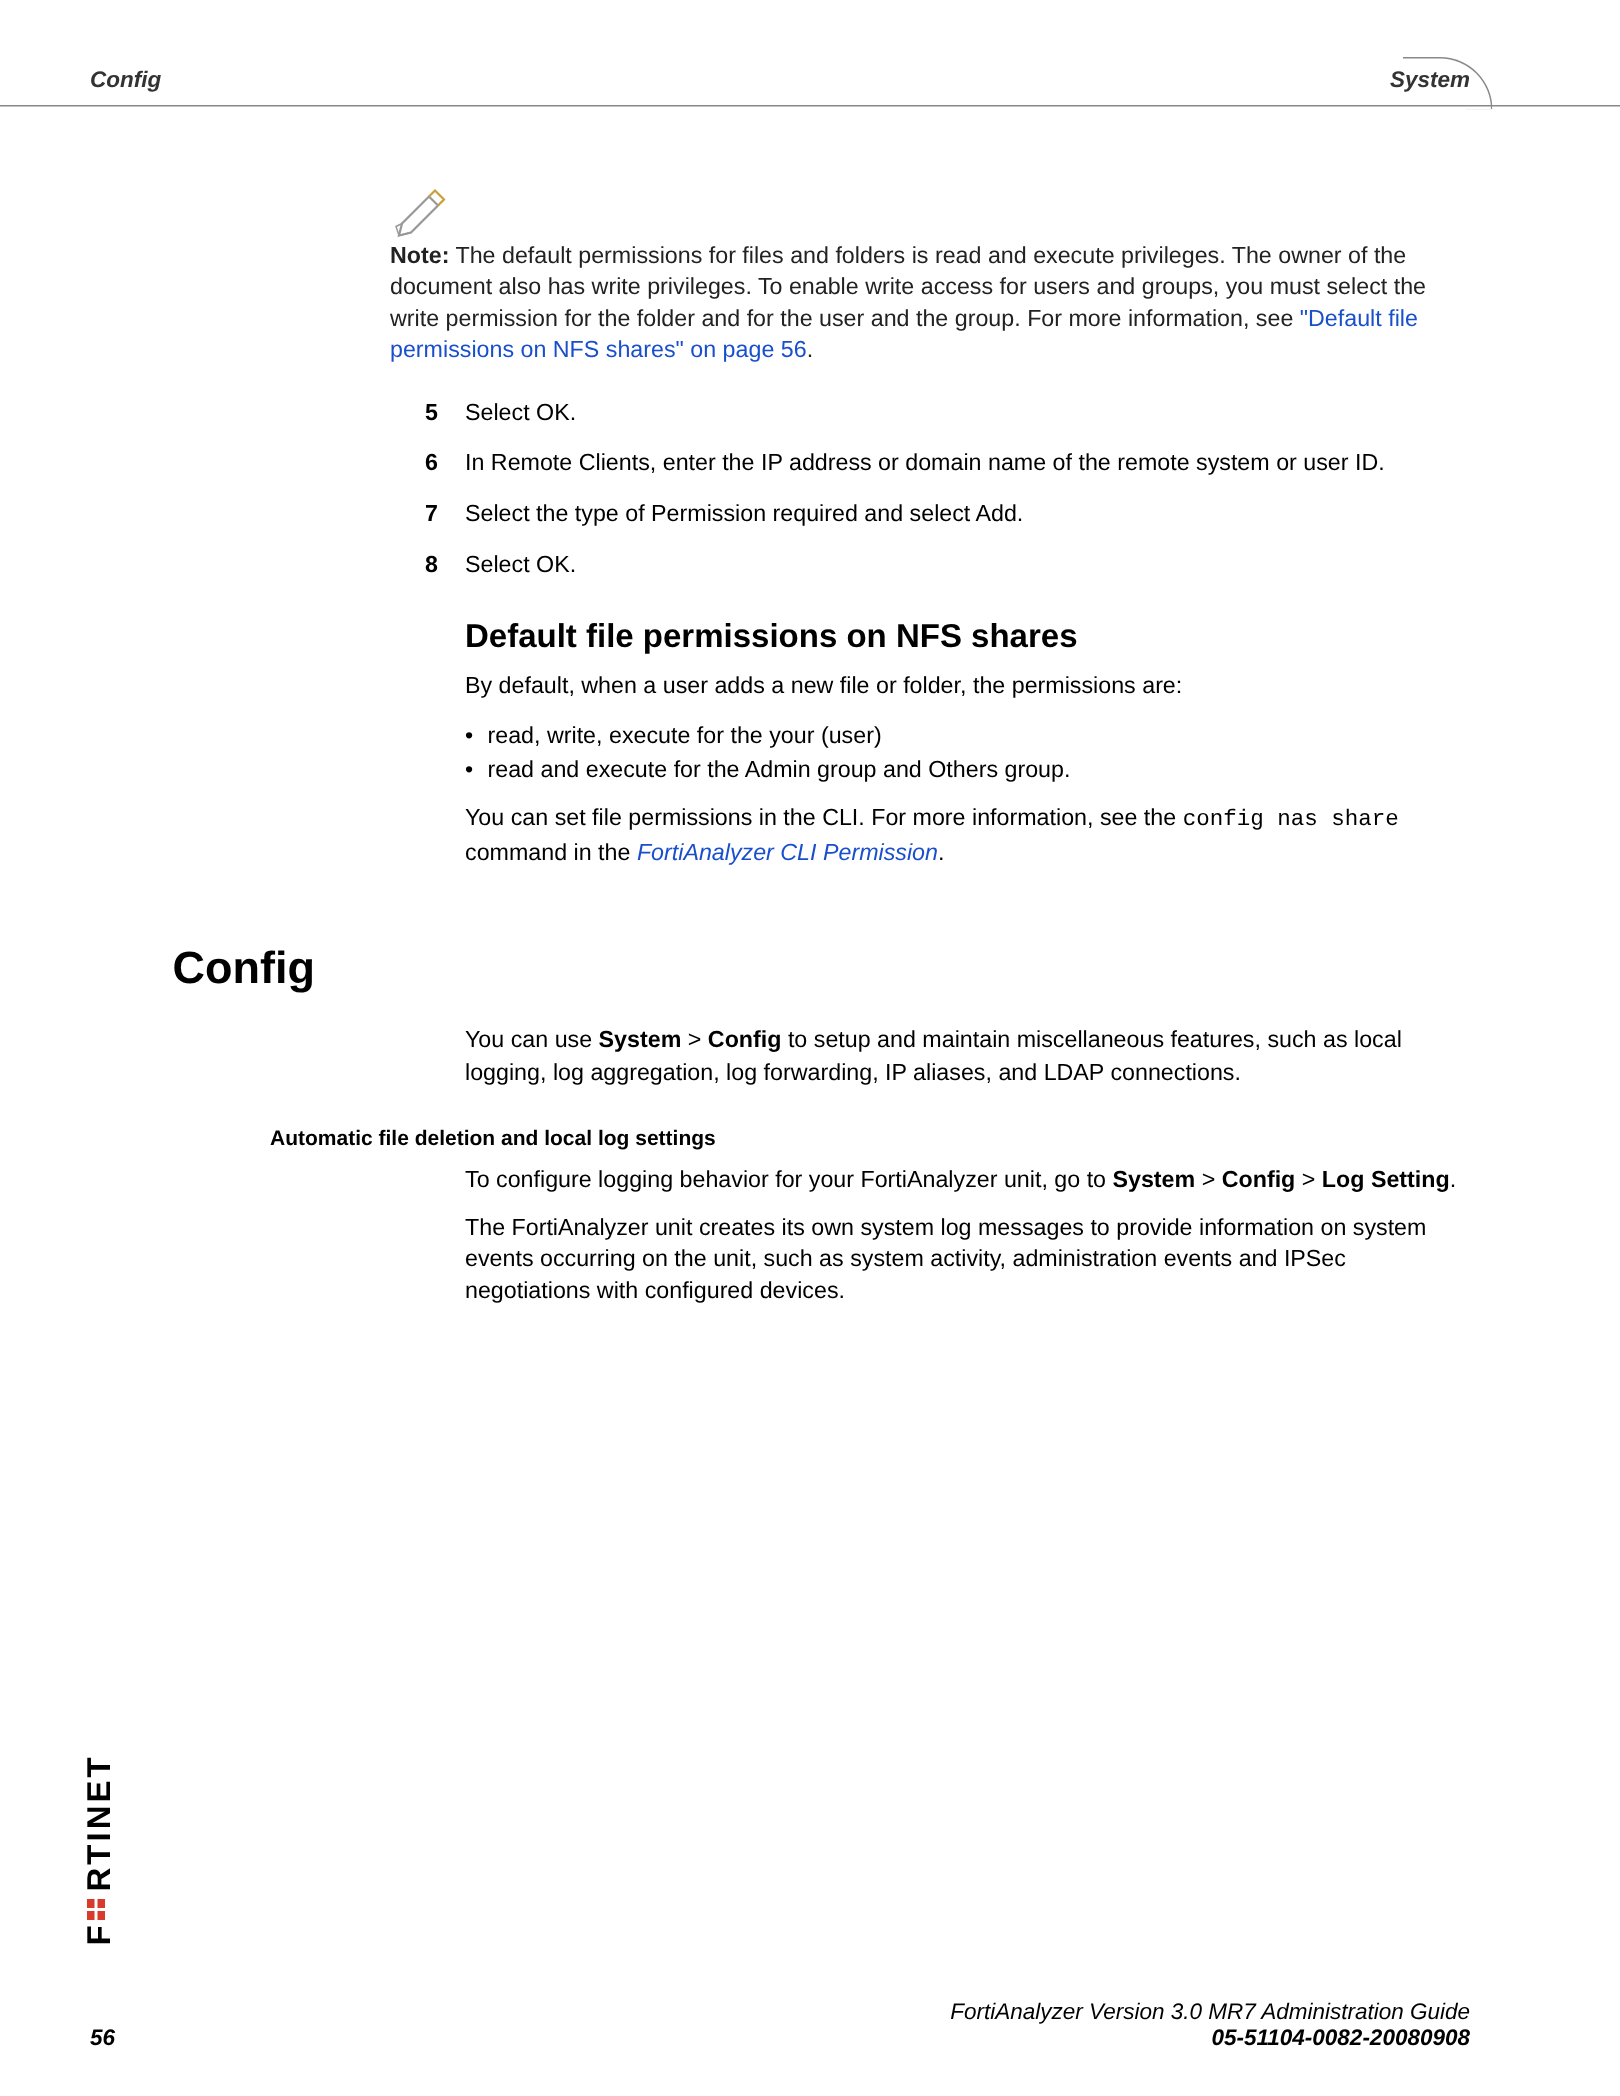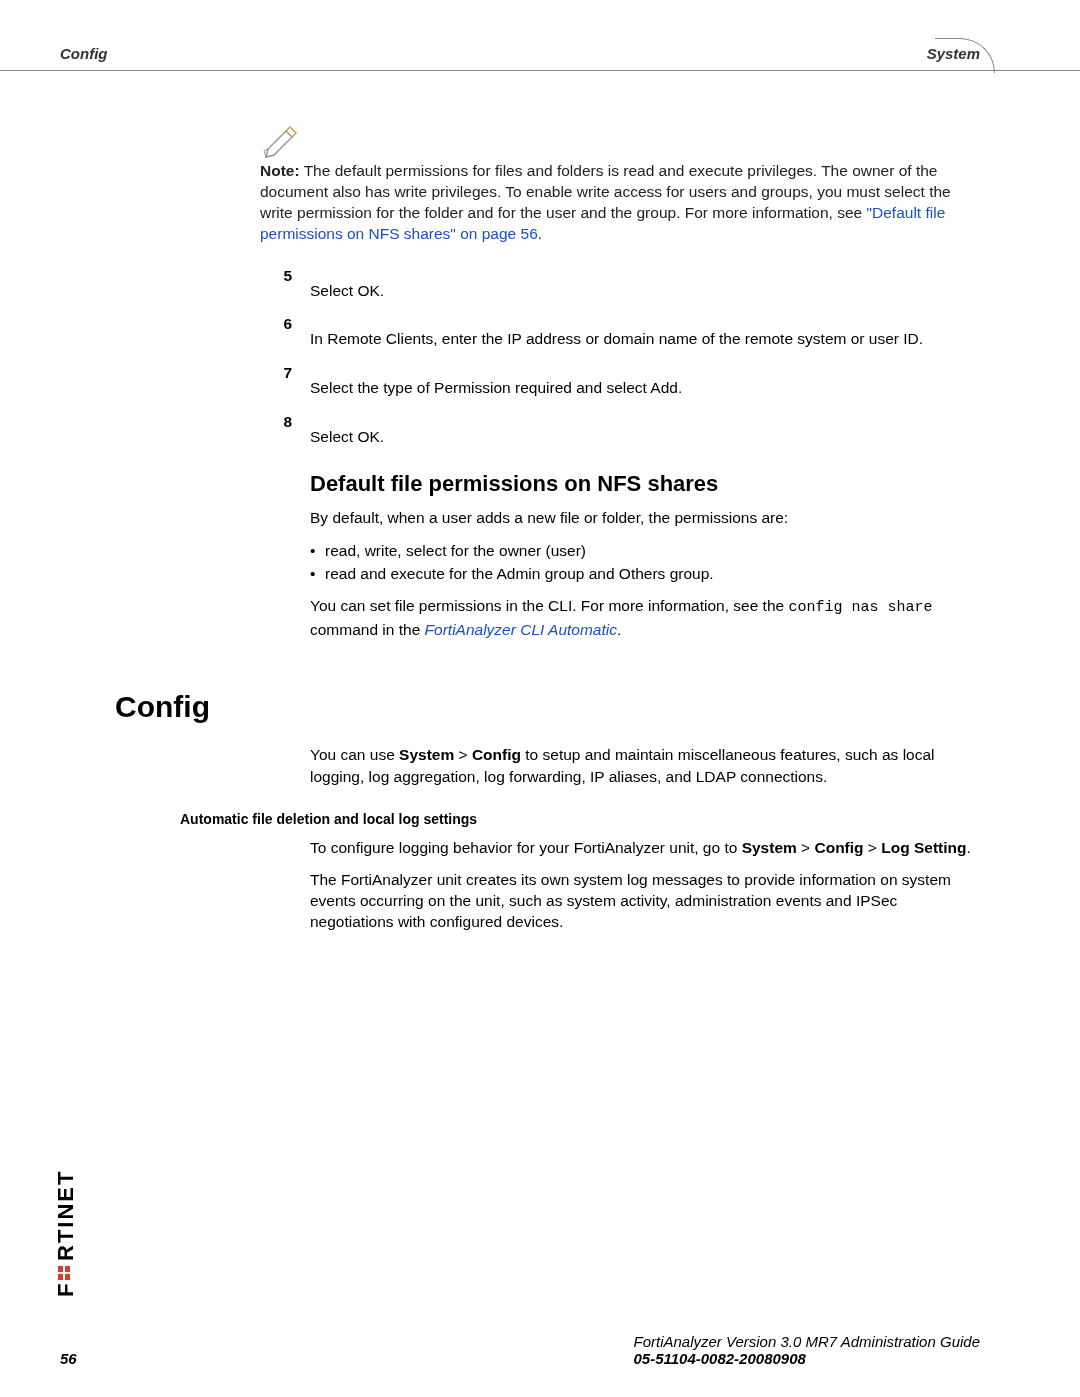--- a/index.html
+++ b/index.html
@@ -65,21 +65,20 @@
     }
     .step-num {
       font-weight: bold;
       width: 50px;
       text-align: right;
       padding-right: 18px;
       flex-shrink: 0;
     }
     .step-text {
       flex: 1;
-      margin-top: 15px;
     }
     .heading3 {
       font-size: 22px;
       font-weight: bold;
       margin-left: 250px;
       margin-top: 24px;
       margin-bottom: 10px;
     }
     .heading1 {
       font-size: 30px;
@@ -117,21 +116,21 @@
       position: absolute;
       bottom: 30px;
       left: 60px;
       right: 100px;
       display: flex;
       justify-content: space-between;
       align-items: flex-end;
       font-size: 15px;
     }
     .page-num { font-weight: bold; font-style: italic; }
-    .footer-right { text-align: left; font-style: italic; }
+    .footer-right { text-align: right; font-style: italic; }
     .footer-right .line1 { }
     .footer-right .line2 { font-weight: bold; }
     .fortinet-logo {
       position: absolute;
       left: 55px;
       bottom: 100px;
       width: 24px;
       height: 200px;
     }
   </style>
@@ -171,24 +170,24 @@
     <div class="step-num">7</div>
     <div class="step-text">Select the type of Permission required and select Add.</div>
   </div>
   <div class="step-row">
     <div class="step-num">8</div>
     <div class="step-text">Select OK.</div>
   </div>
 
   <div class="heading3">Default file permissions on NFS shares</div>
   <div class="para">By default, when a user adds a new file or folder, the permissions are:</div>
-  <div class="bullet">read, write, select for the owner (user)</div>
+  <div class="bullet">read, write, execute for the your (user)</div>
   <div class="bullet">read and execute for the Admin group and Others group.</div>
   <div class="para" style="margin-top:10px">
-    <span>You can set file permissions in the CLI. For more information, see the </span><span class="mono">config nas share</span><span> command in the </span><span class="link-italic">FortiAnalyzer CLI Automatic</span><span>.</span>
+    <span>You can set file permissions in the CLI. For more information, see the </span><span class="mono">config nas share</span><span> command in the </span><span class="link-italic">FortiAnalyzer CLI Permission</span><span>.</span>
   </div>
 
   <div class="heading1">Config</div>
   <div class="para">
     <span>You can use </span><b>System</b><span> &gt; </span><b>Config</b><span> to setup and maintain miscellaneous features, such as local logging, log aggregation, log forwarding, IP aliases, and LDAP connections.</span>
   </div>
 
   <div class="heading2">Automatic file deletion and local log settings</div>
   <div class="para">
     <span>To configure logging behavior for your FortiAnalyzer unit, go to </span><b>System</b><span> &gt; </span><b>Config</b><span> &gt; </span><b>Log Setting</b><span>.</span>

